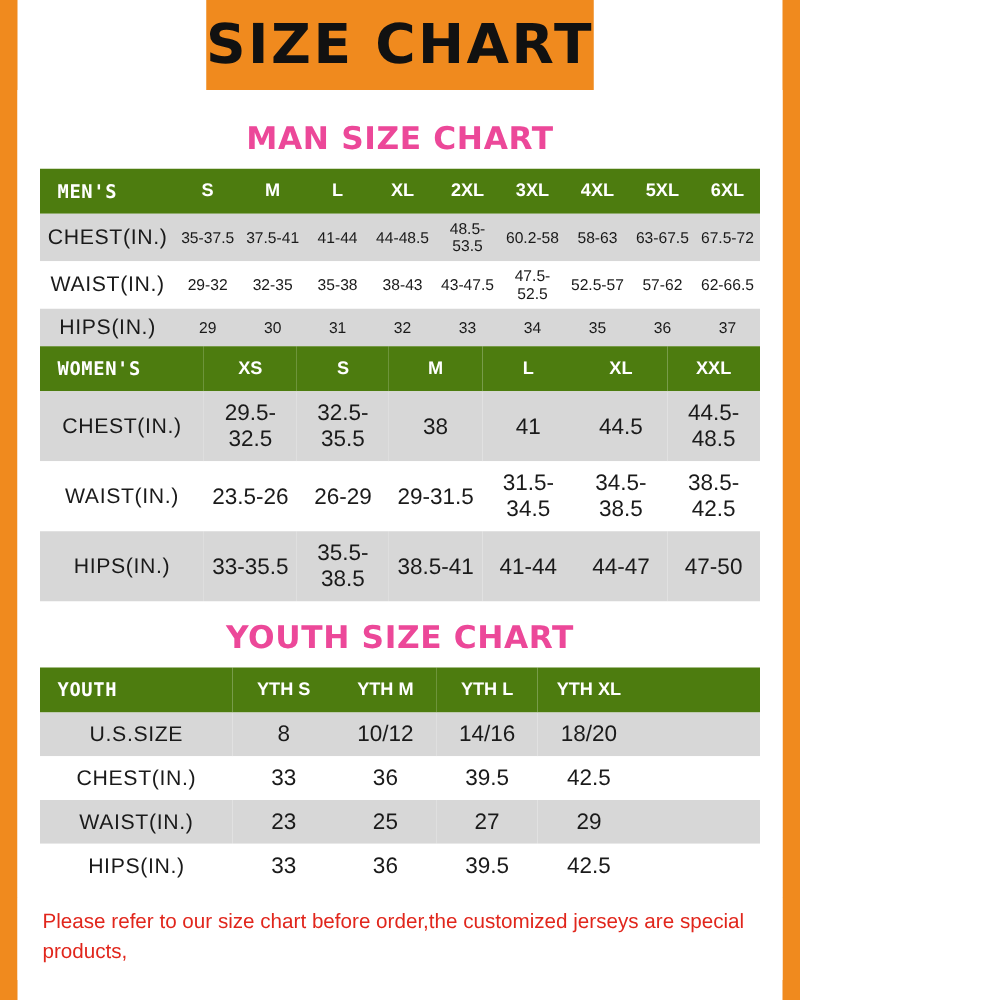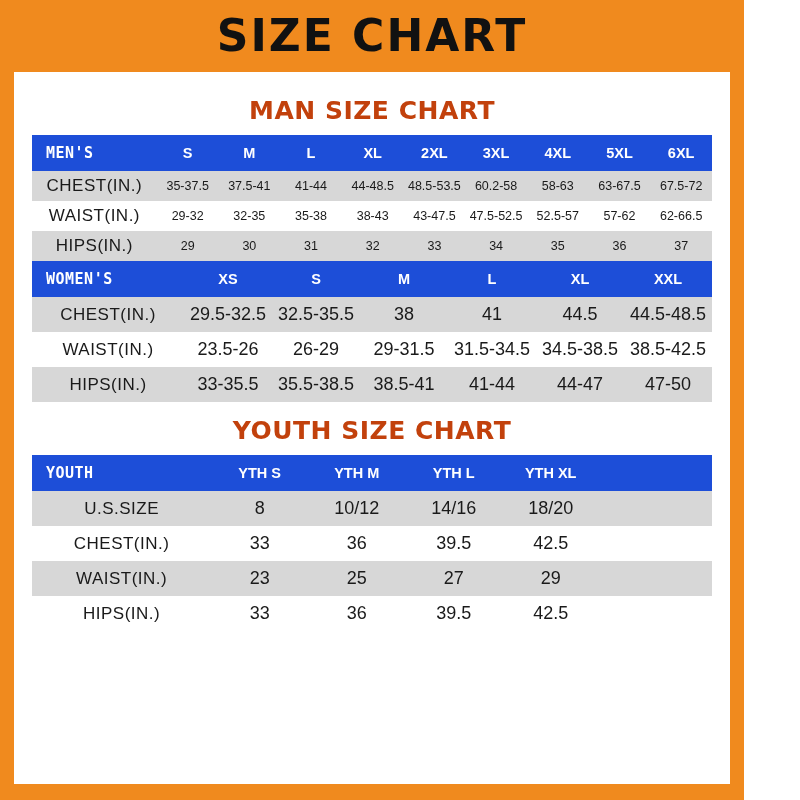--- a/index.html
+++ b/index.html
@@ -8,28 +8,29 @@
   }
   body {
     width: 800px;
     height: 800px;
     background: #ffffff;
     font-family: "Liberation Sans", sans-serif;
     overflow: hidden;
   }
   .page {
     position: relative;
-    width: 744px;
+    width: 640px;
     height: 800px;
     background: #ffffff;
     box-sizing: border-box;
     border-left: 14px solid #f08a1e;
     border-right: 14px solid #f08a1e;
     display: flex;
     flex-direction: column;
+    align-items: center;
   }
   .header-banner {
     background: #f08a1e;
     height: 72px;
     display: flex;
     align-items: center;
     justify-content: center;
     flex: 0 0 auto;
   }
   .header-title {
@@ -45,39 +46,39 @@
     flex: 1 1 auto;
     background: #ffffff;
     padding: 10px 18px 0 18px;
     box-sizing: border-box;
   }
   .section-title {
     text-align: center;
     font-family: "DejaVu Sans", sans-serif;
     font-weight: bold;
     font-size: 25px;
-    color: #c2410c;
+    color: #ec4899;
     letter-spacing: 0.5px;
     margin: 14px 0 10px 0;
   }
   table.size-table {
     width: 100%;
     border-collapse: collapse;
     table-layout: fixed;
   }
   table.size-table th,
   table.size-table td {
     text-align: center;
     font-size: 12.5px;
     color: #1a1a1a;
     padding: 5px 2px;
     font-family: "Liberation Sans", sans-serif;
   }
   table.size-table thead th {
-    background: #1d4ed8;
+    background: #4d7c0f;
     color: #ffffff;
     font-size: 13px;
     padding: 9px 2px;
   }
   table.size-table thead th.rowhead {
     font-family: "DejaVu Sans Mono", monospace;
     font-weight: bold;
     font-size: 15px;
     letter-spacing: 0.5px;
     text-align: left;
@@ -292,17 +293,18 @@
           <td>39.5</td>
           <td>42.5</td>
           <td></td>
         </tr>
       </tbody>
     </table>
 
   </div>
 
   <div class="footer-note">
+    <p>Please refer to our size chart before order,the customized jerseys are special products,</p>
   </div>
 
   <div class="bottom-bar"></div>
 
 </div>
 
 </body></html>

